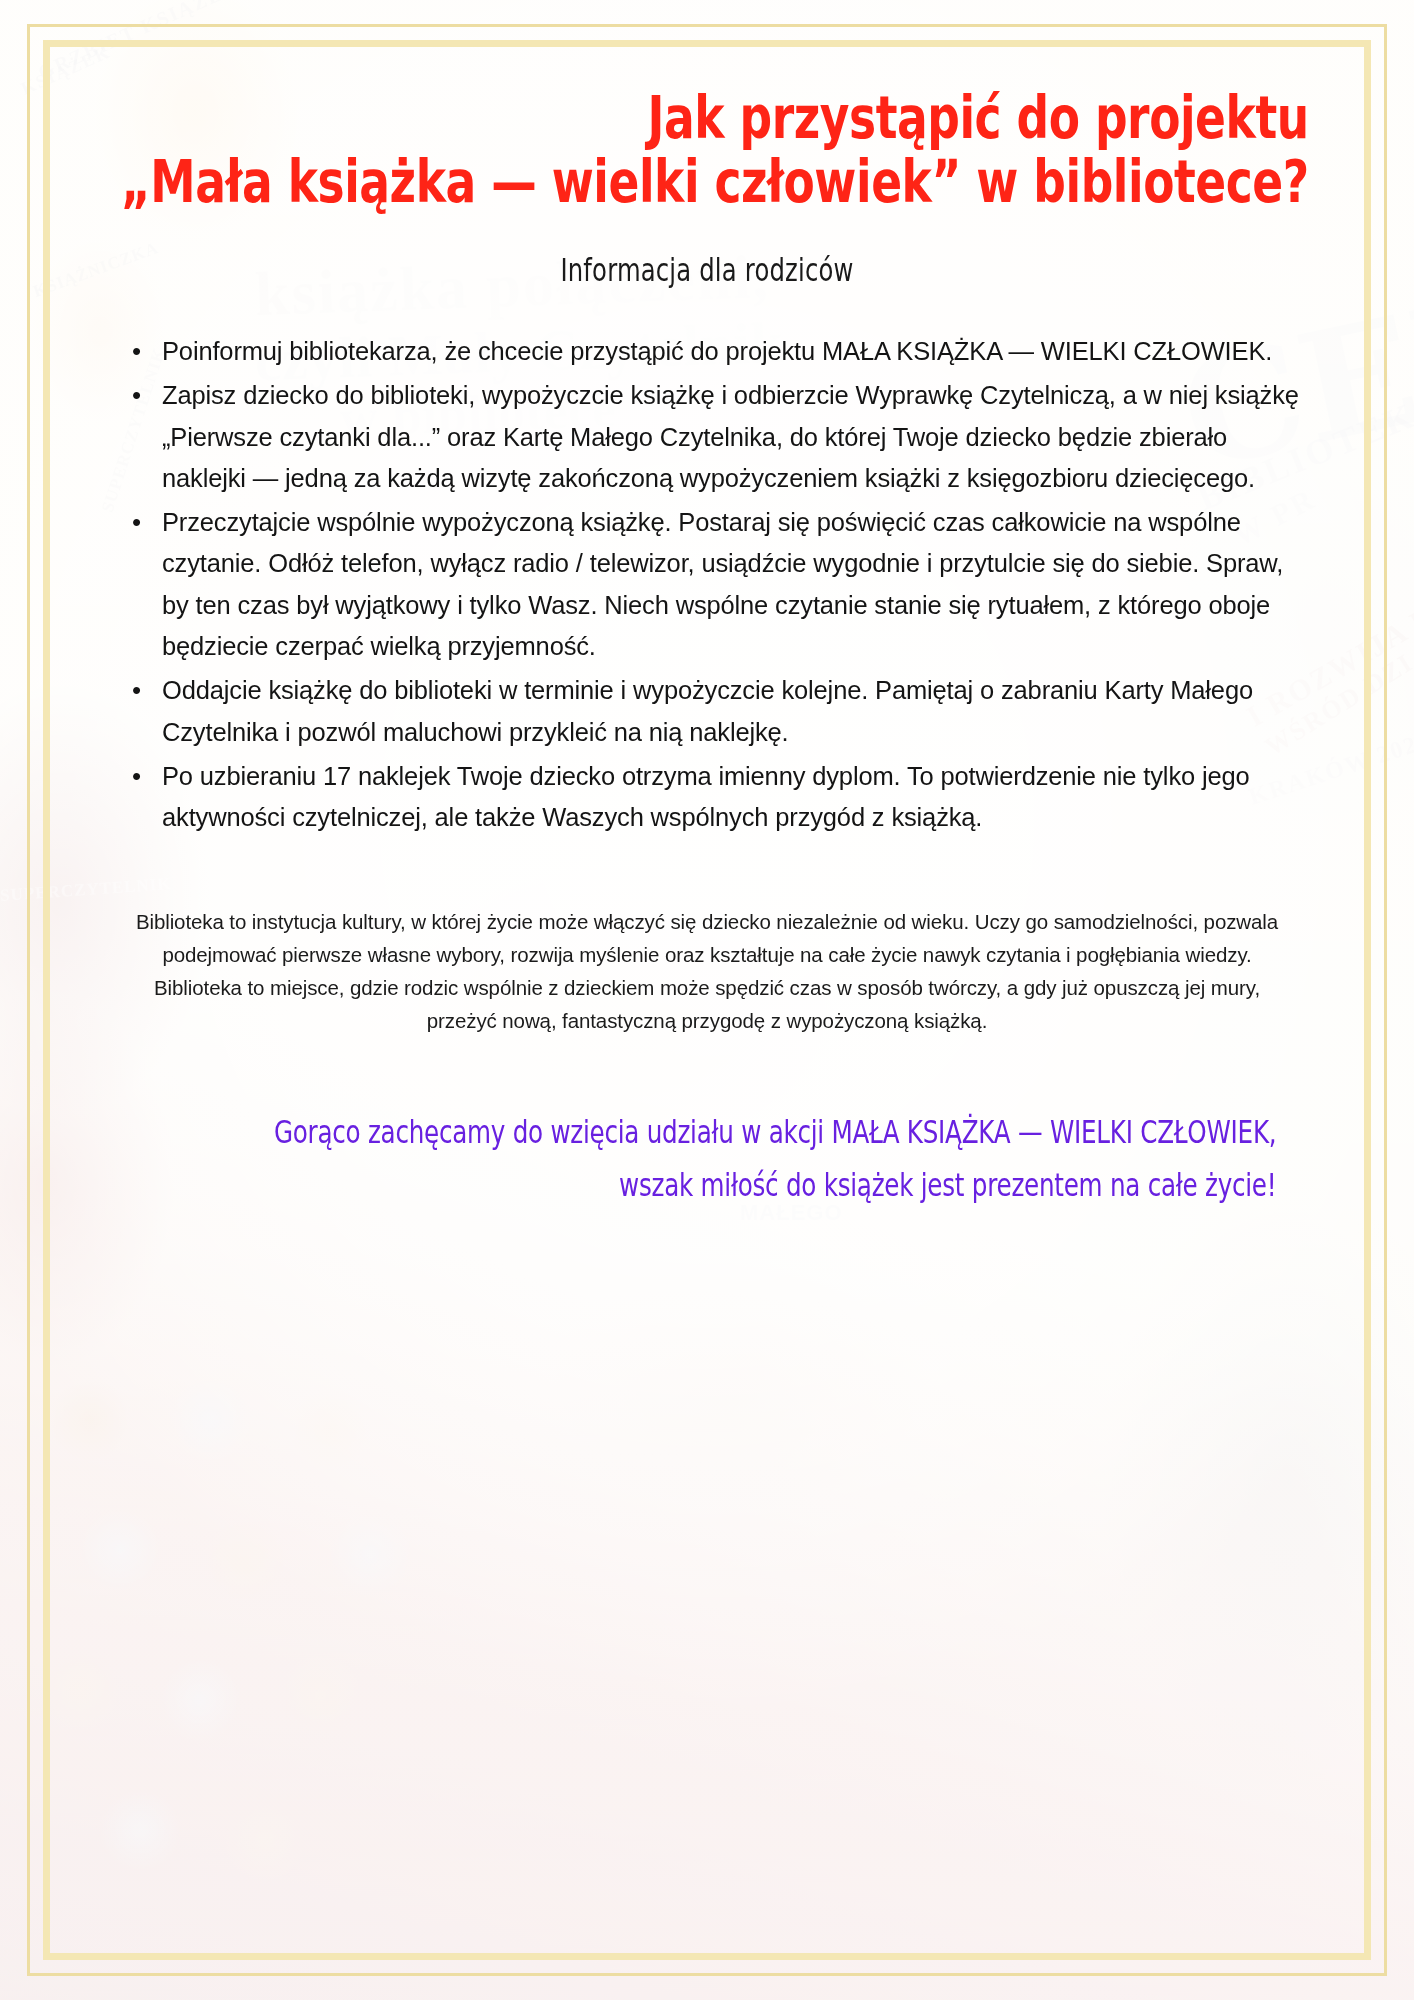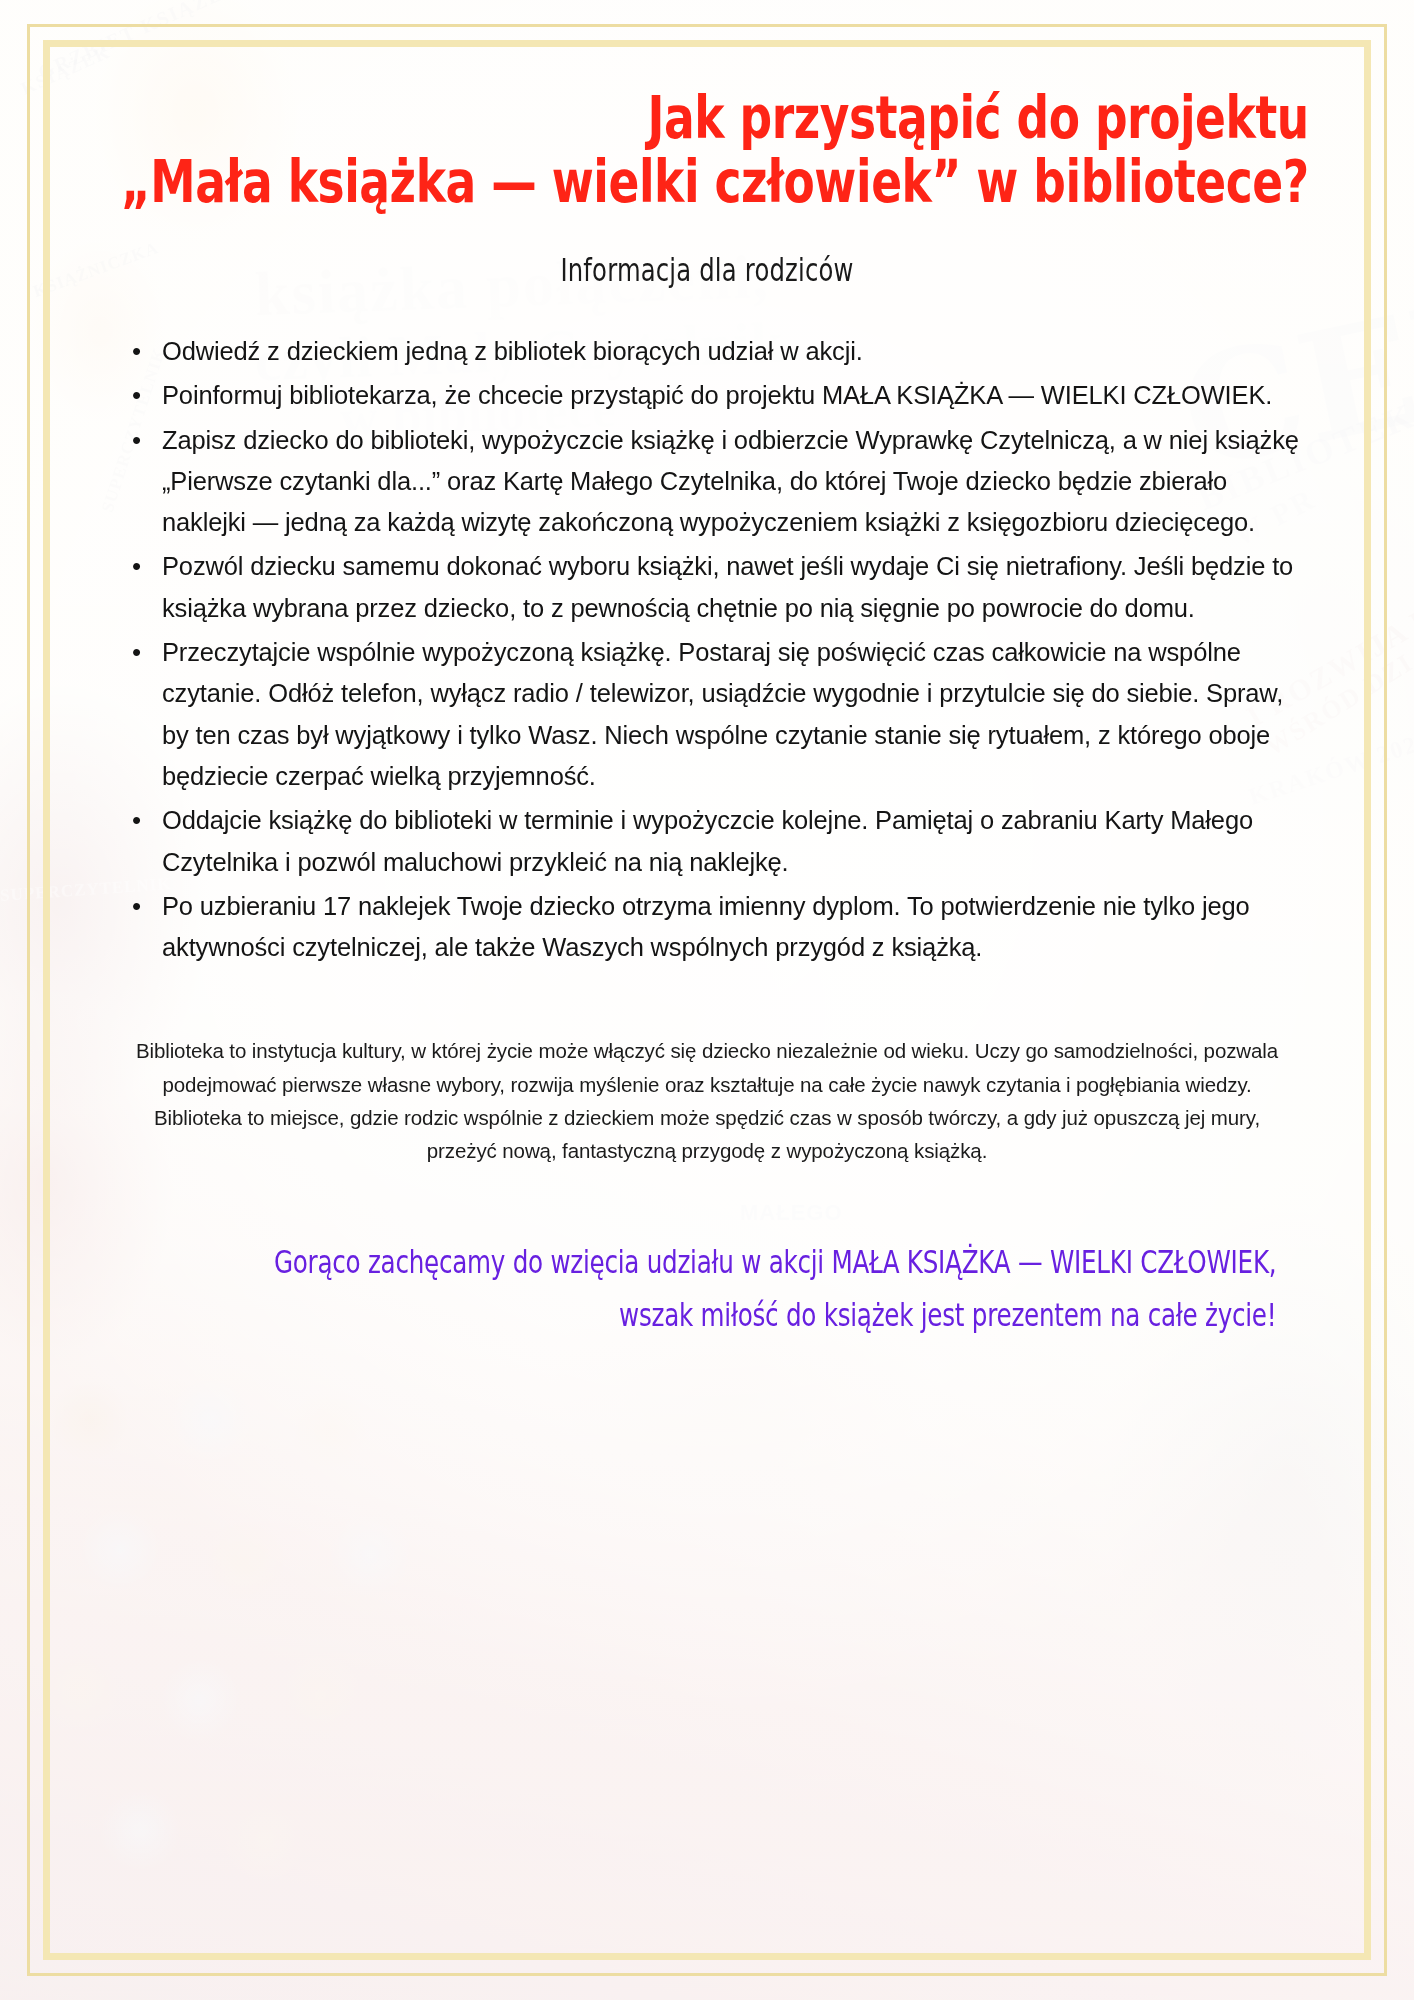--- a/index.html
+++ b/index.html
@@ -242,24 +242,22 @@
   <div class="content">
 
     <div class="title-block">
       <div class="title-line title-1">Jak przystąpić do projektu</div>
       <div class="title-line title-2">„Mała książka — wielki człowiek” w bibliotece?</div>
     </div>
 
     <div class="subtitle">Informacja dla rodziców</div>
 
     <ul class="steps">
-      <li>Odwiedź z dzieckiem jedną z bibliotek biorących udział w akcji.</li>
       <li>Poinformuj bibliotekarza, że chcecie przystąpić do projektu MAŁA KSIĄŻKA — WIELKI CZŁOWIEK.</li>
       <li>Zapisz dziecko do biblioteki, wypożyczcie książkę i odbierzcie Wyprawkę Czytelniczą, a w niej książkę „Pierwsze czytanki dla...” oraz Kartę Małego Czytelnika, do której Twoje dziecko będzie zbierało naklejki — jedną za każdą wizytę zakończoną wypożyczeniem książki z księgozbioru dziecięcego.</li>
-      <li>Pozwól dziecku samemu dokonać wyboru książki, nawet jeśli wydaje Ci się nietrafiony. Jeśli będzie to książka wybrana przez dziecko, to z pewnością chętnie po nią sięgnie po powrocie do domu.</li>
       <li>Przeczytajcie wspólnie wypożyczoną książkę. Postaraj się poświęcić czas całkowicie na wspólne czytanie. Odłóż telefon, wyłącz radio / telewizor, usiądźcie wygodnie i przytulcie się do siebie. Spraw, by ten czas był wyjątkowy i tylko Wasz. Niech wspólne czytanie stanie się rytuałem, z którego oboje będziecie czerpać wielką przyjemność.</li>
       <li>Oddajcie książkę do biblioteki w terminie i wypożyczcie kolejne. Pamiętaj o zabraniu Karty Małego Czytelnika i pozwól maluchowi przykleić na nią naklejkę.</li>
       <li>Po uzbieraniu 17 naklejek Twoje dziecko otrzyma imienny dyplom. To potwierdzenie nie tylko jego aktywności czytelniczej, ale także Waszych wspólnych przygód z książką.</li>
     </ul>
 
     <div class="closing-para">Biblioteka to instytucja kultury, w której życie może włączyć się dziecko niezależnie od wieku. Uczy go samodzielności, pozwala podejmować pierwsze własne wybory, rozwija myślenie oraz kształtuje na całe życie nawyk czytania i pogłębiania wiedzy. Biblioteka to miejsce, gdzie rodzic wspólnie z dzieckiem może spędzić czas w sposób twórczy, a gdy już opuszczą jej mury, przeżyć nową, fantastyczną przygodę z wypożyczoną książką.</div>
 
     <div class="footer">
       <div class="footer-line-1">Gorąco zachęcamy do wzięcia udziału w akcji MAŁA KSIĄŻKA — WIELKI CZŁOWIEK,</div>
       <div class="footer-line-2">wszak miłość do książek jest prezentem na całe życie!</div>

